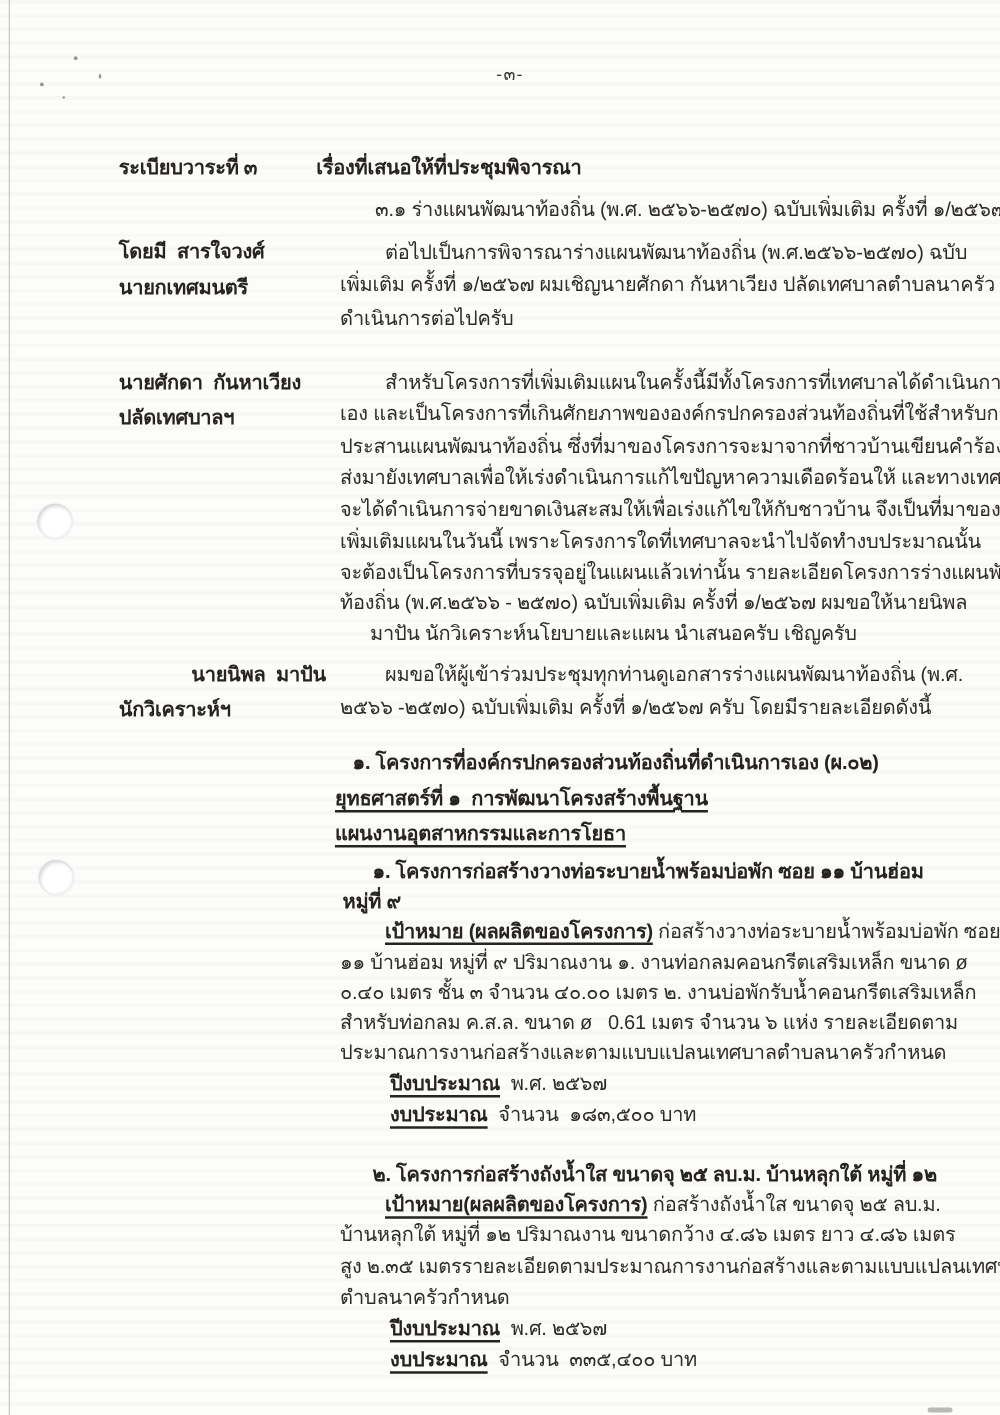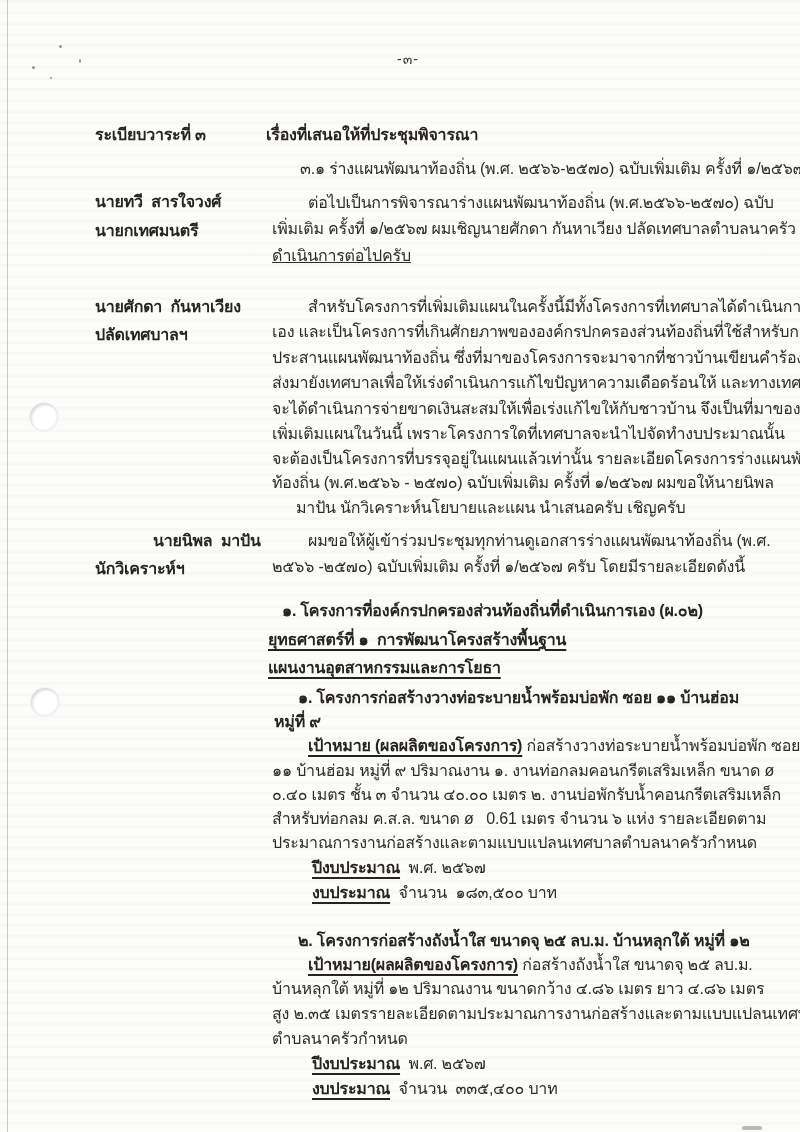--- a/index.html
+++ b/index.html
@@ -74,27 +74,27 @@
   <span class="pencil-mark pm-1"></span>
   <span class="pencil-mark pm-2"></span>
   <span class="pencil-mark pm-3"></span>
   <span class="pencil-mark pm-4"></span>
 
   <div class="hole hole-1"></div>
   <div class="hole hole-2"></div>
 
   <div>
       <div class="line" style="left: 95px; top: 122px;"><span class="s-b">ระเบียบวาระที่ ๓</span></div>
-      <div class="line" style="left: 266px; top: 122px; text-align: right;"><span class="s-b">เรื่องที่เสนอให้ที่ประชุมพิจารณา</span></div>
+      <div class="line" style="left: 253px; top: 122px; text-align: right;"><span class="s-b">เรื่องที่เสนอให้ที่ประชุมพิจารณา</span></div>
       <div class="line" style="left: 300px; top: 156px;"><span class="s-r">๓.๑ ร่างแผนพัฒนาท้องถิ่น (พ.ศ. ๒๕๖๖-๒๕๗๐) ฉบับเพิ่มเติม ครั้งที่ ๑/๒๕๖๗</span></div>
-      <div class="line" style="left: 95px; top: 189px;"><span class="s-b">นายทวี  สารใจวงศ์</span></div>
+      <div class="line" style="left: 95px; top: 189px;"><span class="s-b">โดยมี  สารใจวงศ์</span></div>
       <div class="line" style="left: 95px; top: 218px;"><span class="s-b">นายกเทศมนตรี</span></div>
       <div class="line" style="left: 308px; top: 190px;"><span class="s-r">ต่อไปเป็นการพิจารณาร่างแผนพัฒนาท้องถิ่น (พ.ศ.๒๕๖๖-๒๕๗๐) ฉบับ</span></div>
       <div class="line" style="left: 272px; top: 216px;"><span class="s-r">เพิ่มเติม ครั้งที่ ๑/๒๕๖๗ ผมเชิญนายศักดา กันหาเวียง ปลัดเทศบาลตำบลนาครัว</span></div>
-      <div class="line" style="left: 272px; top: 243px; text-decoration: underline;"><span class="s-r">ดำเนินการต่อไปครับ</span></div>
+      <div class="line" style="left: 272px; top: 243px;"><span class="s-r">ดำเนินการต่อไปครับ</span></div>
       <div class="line" style="left: 95px; top: 294px;"><span class="s-b">นายศักดา  กันหาเวียง</span></div>
       <div class="line" style="left: 95px; top: 322px;"><span class="s-b">ปลัดเทศบาลฯ</span></div>
       <div class="line" style="left: 308px; top: 294px;"><span class="s-r">สำหรับโครงการที่เพิ่มเติมแผนในครั้งนี้มีทั้งโครงการที่เทศบาลได้ดำเนินการ</span></div>
       <div class="line" style="left: 272px; top: 319px;"><span class="s-r">เอง และเป็นโครงการที่เกินศักยภาพขององค์กรปกครองส่วนท้องถิ่นที่ใช้สำหรับการ</span></div>
       <div class="line" style="left: 272px; top: 345px;"><span class="s-r">ประสานแผนพัฒนาท้องถิ่น ซึ่งที่มาของโครงการจะมาจากที่ชาวบ้านเขียนคำร้อง</span></div>
       <div class="line" style="left: 272px; top: 370px;"><span class="s-r">ส่งมายังเทศบาลเพื่อให้เร่งดำเนินการแก้ไขปัญหาความเดือดร้อนให้ และทางเทศบาล</span></div>
       <div class="line" style="left: 272px; top: 396px;"><span class="s-r">จะได้ดำเนินการจ่ายขาดเงินสะสมให้เพื่อเร่งแก้ไขให้กับชาวบ้าน จึงเป็นที่มาของการ</span></div>
       <div class="line" style="left: 272px; top: 421px;"><span class="s-r">เพิ่มเติมแผนในวันนี้ เพราะโครงการใดที่เทศบาลจะนำไปจัดทำงบประมาณนั้น</span></div>
       <div class="line" style="left: 272px; top: 446px;"><span class="s-r">จะต้องเป็นโครงการที่บรรจุอยู่ในแผนแล้วเท่านั้น รายละเอียดโครงการร่างแผนพัฒนา</span></div>
       <div class="line" style="left: 272px; top: 470px;"><span class="s-r">ท้องถิ่น (พ.ศ.๒๕๖๖ - ๒๕๗๐) ฉบับเพิ่มเติม ครั้งที่ ๑/๒๕๖๗ ผมขอให้นายนิพล</span></div>

